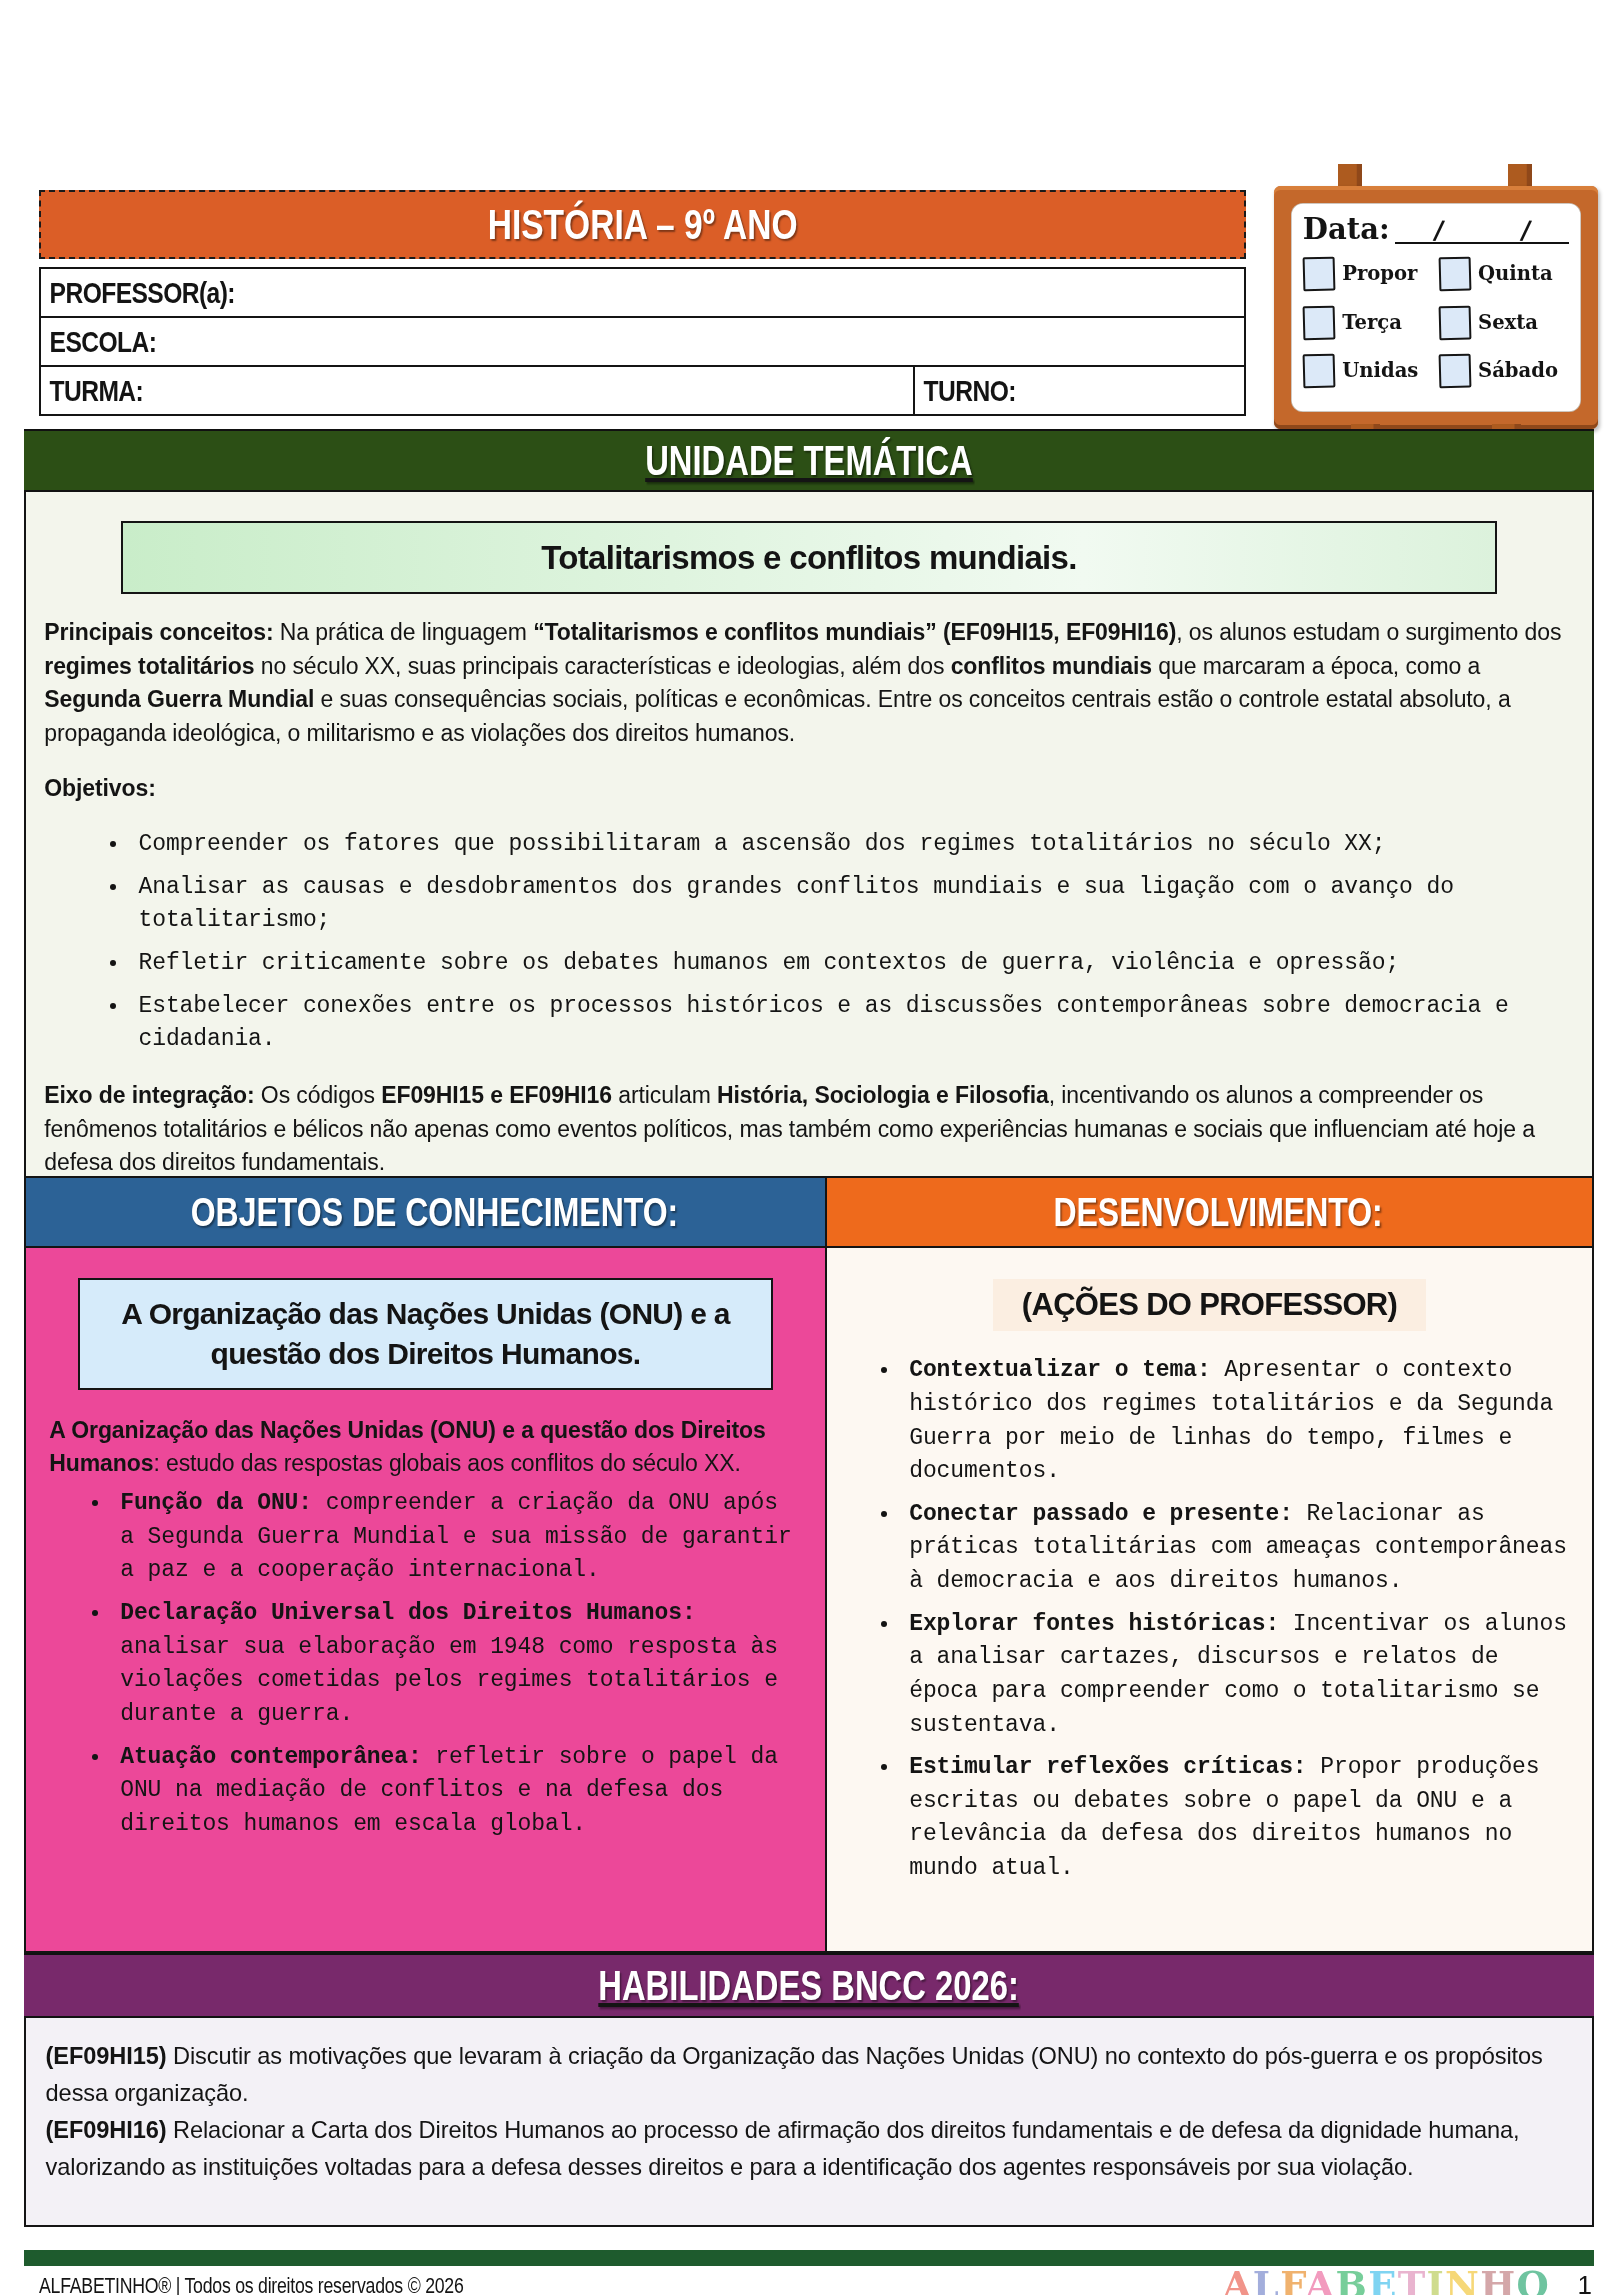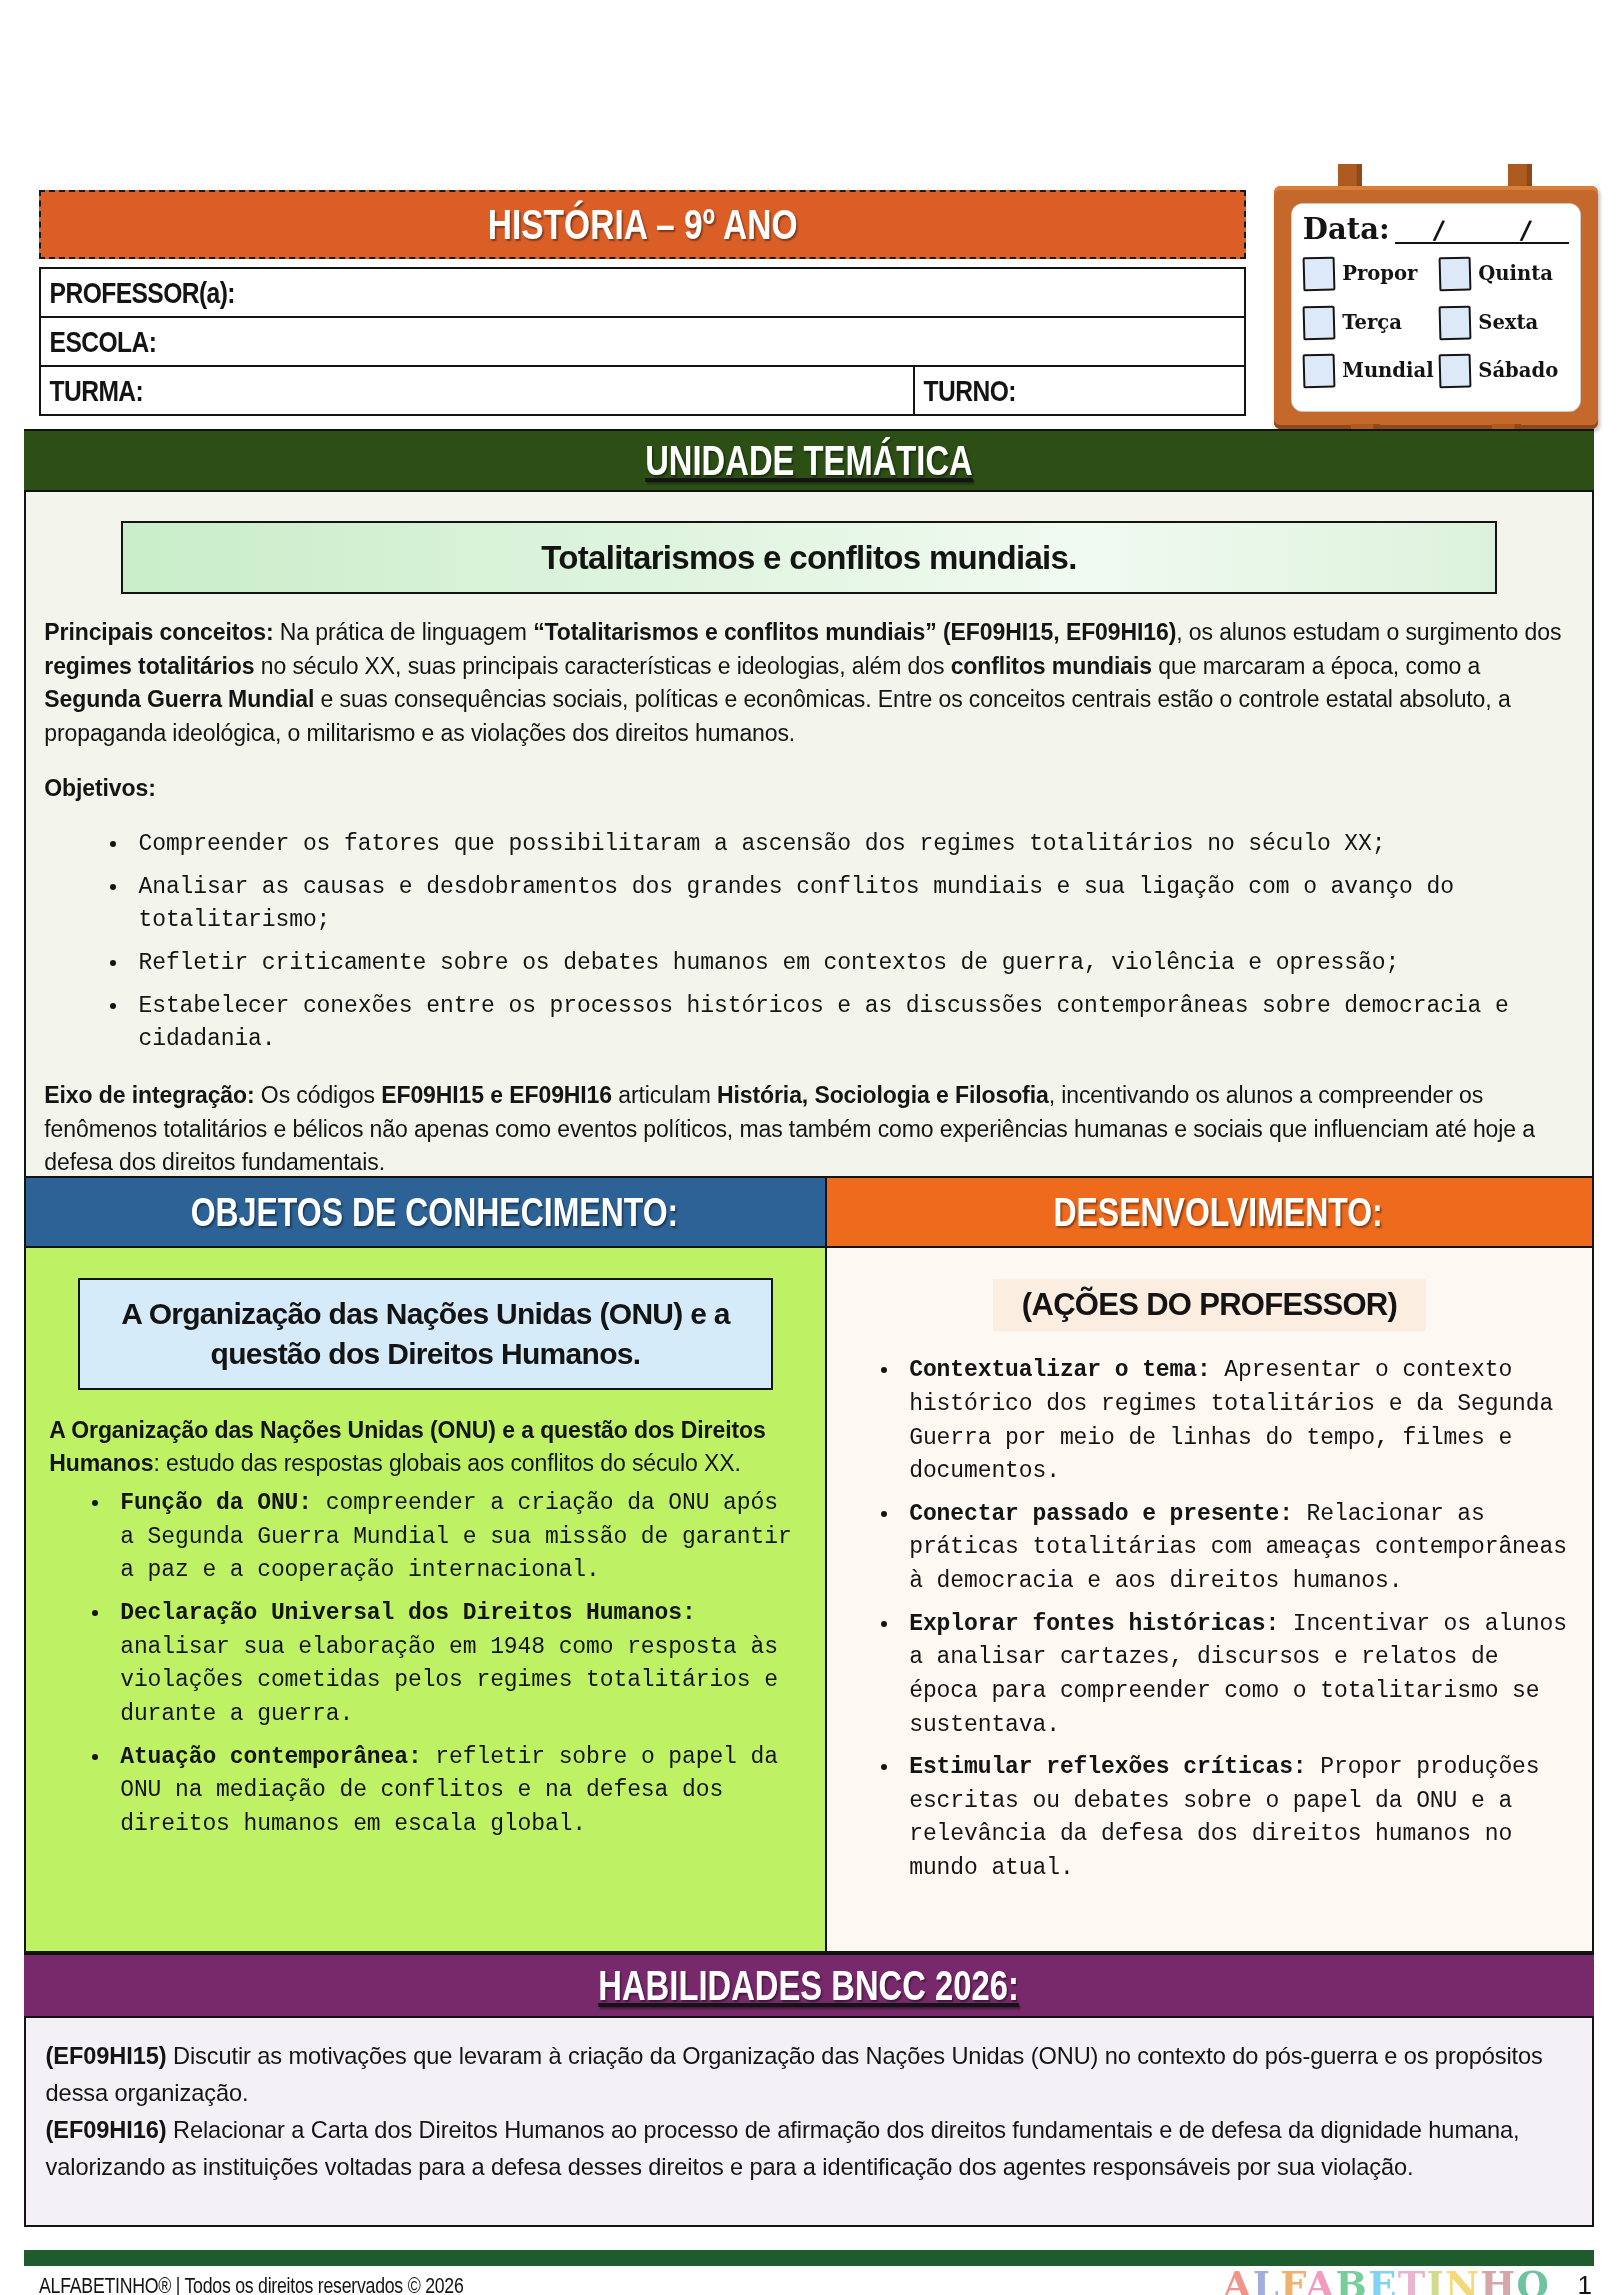--- a/index.html
+++ b/index.html
@@ -98,21 +98,21 @@
     display:flex;border:2px solid #141414;border-top:none;
   }
   .col{display:flex;flex-direction:column;box-sizing:border-box;overflow:hidden;}
   .col-left{width:801px;border-right:2px solid #141414;}
   .col-right{flex:1;}
   .col-header{height:68px;display:flex;align-items:center;justify-content:center;border-bottom:2px solid #141414;padding-left:17px;}
   .col-header .banner-white{font-size:41px;}
   .head-blue{background:#2C6296;}
   .head-orange{background:#EE6A1C;}
   .col-body{flex:1;padding:0 22px;box-sizing:border-box;}
-  .col-left .col-body{background:#bef264;}
+  .col-left .col-body{background:#ec4899;}
   .col-right .col-body{background:#FDF8F2;}
   .blue-box{
     margin:30px auto 0;width:695px;box-sizing:border-box;border:2px solid #141414;background:#D6EBFA;
     padding:14.4px 19.6px;text-align:center;font-weight:800;font-size:30px;line-height:1.32;letter-spacing:-0.7px;
   }
   .col-intro{margin:23.6px 1.3px 0 1.3px;}
   .col-left ul.dots{margin:6.5px 0 0 0;padding-left:63px;}
   .acoes-heading{
     margin:31px auto 0;width:fit-content;background:#FBEEE1;padding:7.9px 29px;
     font-weight:800;font-size:31px;letter-spacing:-0.7px;
@@ -172,21 +172,21 @@
           <div class="day-item">
             <div class="checkbox"></div>
             <span class="day-label">Terça</span>
           </div>
           <div class="day-item">
             <div class="checkbox"></div>
             <span class="day-label">Sexta</span>
           </div>
           <div class="day-item">
             <div class="checkbox"></div>
-            <span class="day-label">Mundial</span>
+            <span class="day-label">Unidas</span>
           </div>
           <div class="day-item">
             <div class="checkbox"></div>
             <span class="day-label">Sábado</span>
           </div>
         </div>
       </div>
     </div>
     <div class="leg leg-l"></div>
     <div class="leg leg-r"></div>

